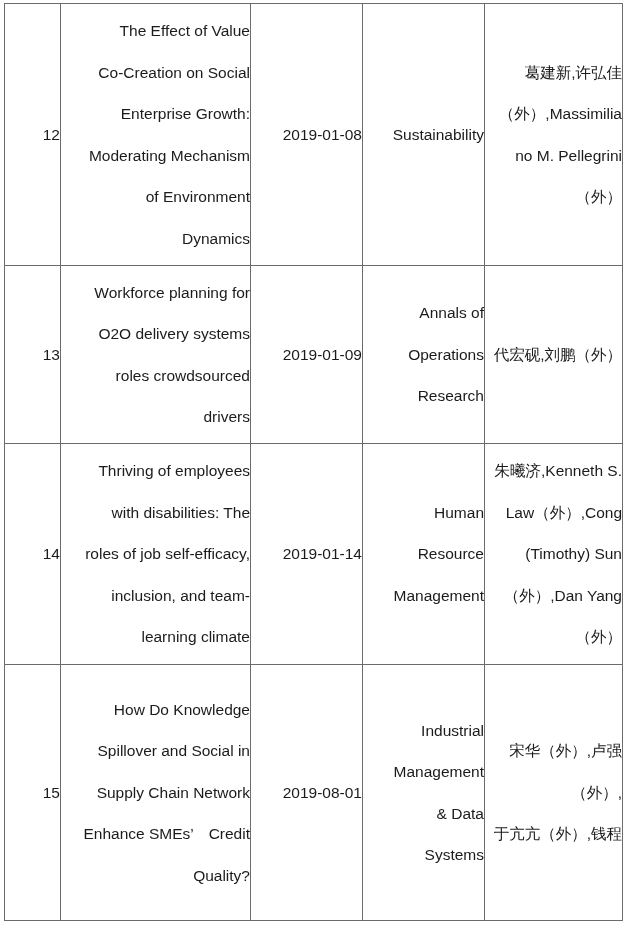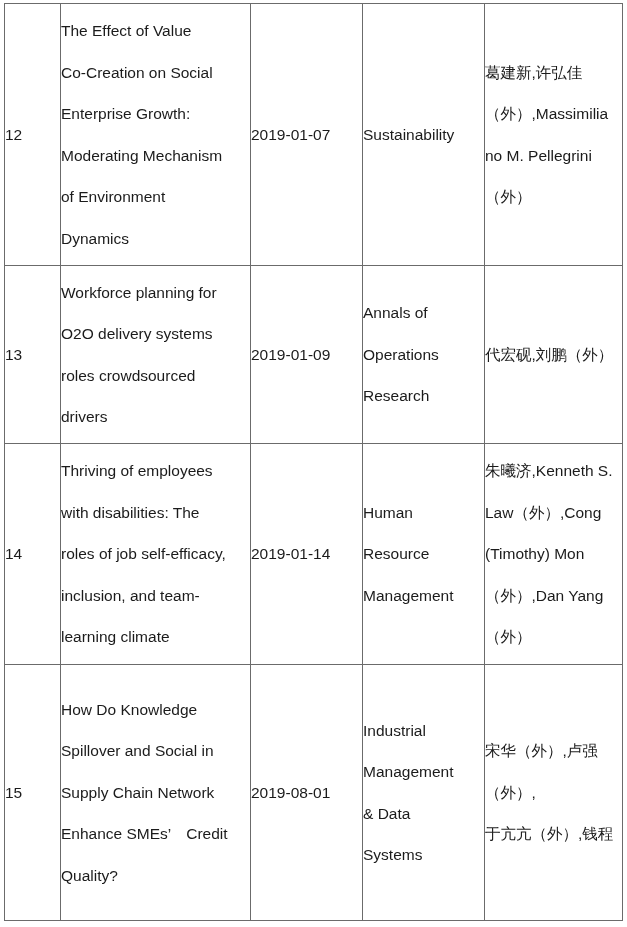--- a/index.html
+++ b/index.html
@@ -20,21 +20,21 @@
     position: absolute;
     left: 4px;
     top: 3px;
     width: 618px;
     border-collapse: collapse;
     table-layout: fixed;
   }
   table.doc-table td {
     border: 1px solid #6b6b6b;
     padding: 0;
-    text-align: left;
+    text-align: right;
     vertical-align: middle;
     font-family: "Liberation Sans", "DejaVu Sans", sans-serif;
     font-size: 15.5px;
     line-height: 41.5px;
     color: #1b1b1b;
     white-space: pre-line;
     overflow: hidden;
   }
   tr.row-12 { height: 262px; }
   tr.row-13 { height: 178px; }
@@ -56,21 +56,21 @@
     </colgroup>
     <tbody>
       <tr class="row-12">
         <td>12</td>
         <td>The Effect of Value
 Co-Creation on Social
 Enterprise Growth:
 Moderating Mechanism
 of Environment
 Dynamics</td>
-        <td>2019-01-07</td>
+        <td>2019-01-08</td>
         <td>Sustainability</td>
         <td>葛建新,许弘佳
 （外）,Massimilia
 no M. Pellegrini
 （外）</td>
       </tr>
       <tr class="row-13">
         <td>13</td>
         <td>Workforce planning for
 O2O delivery systems
@@ -88,21 +88,21 @@
 with disabilities: The
 roles of job self-efficacy,
 inclusion, and team-
 learning climate</td>
         <td>2019-01-14</td>
         <td>Human
 Resource
 Management</td>
         <td>朱曦济,Kenneth S.
 Law（外）,Cong
-(Timothy) Mon
+(Timothy) Sun
 （外）,Dan Yang
 （外）</td>
       </tr>
       <tr class="row-15">
         <td>15</td>
         <td class="pad-b">How Do Knowledge
 Spillover and Social in
 Supply Chain Network
 Enhance SMEs’　Credit
 Quality?</td>

